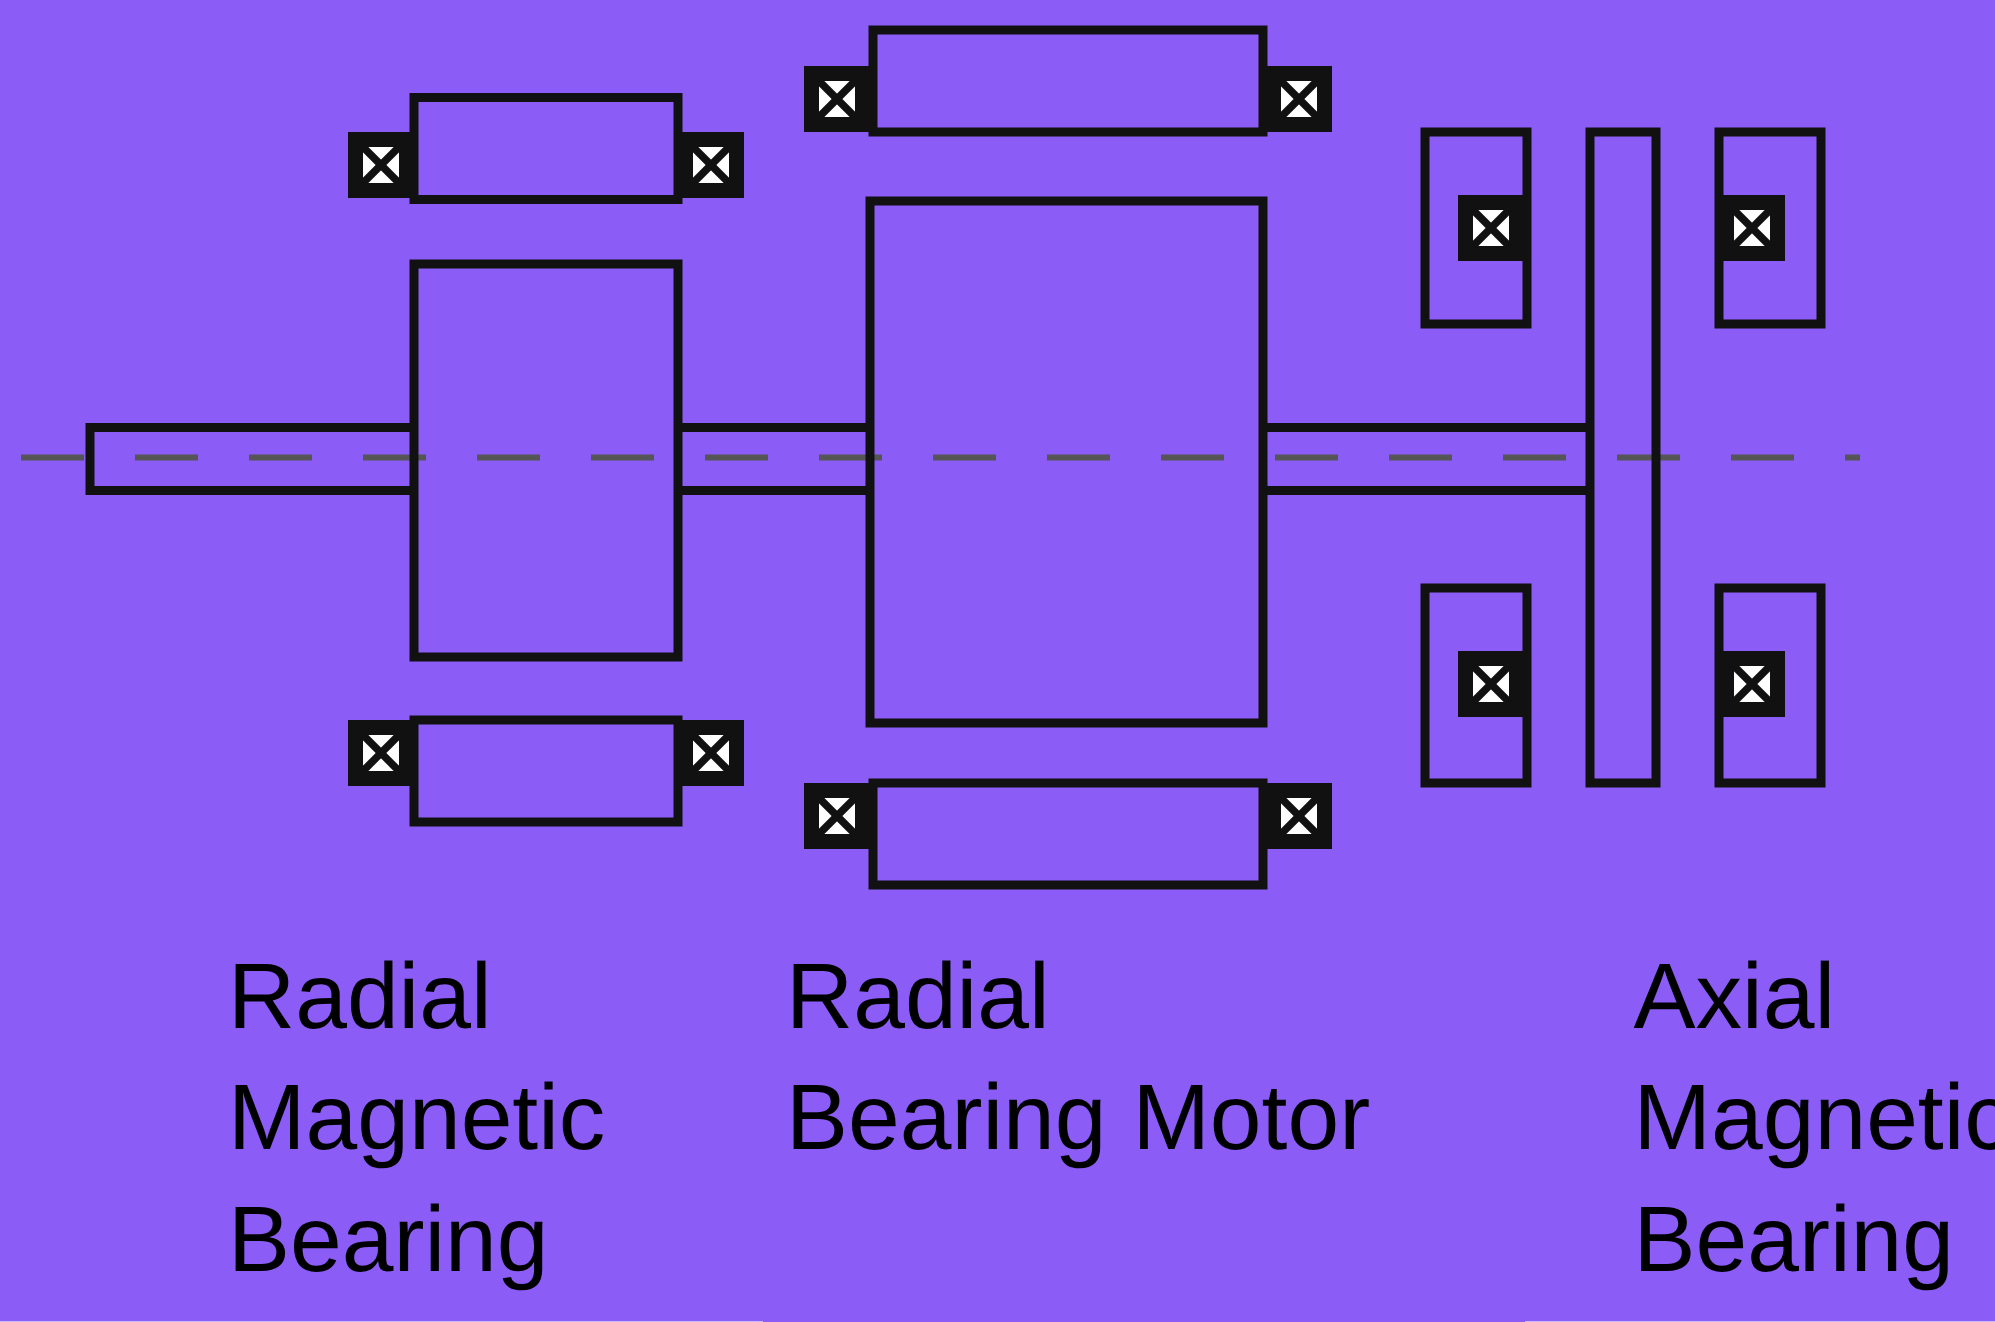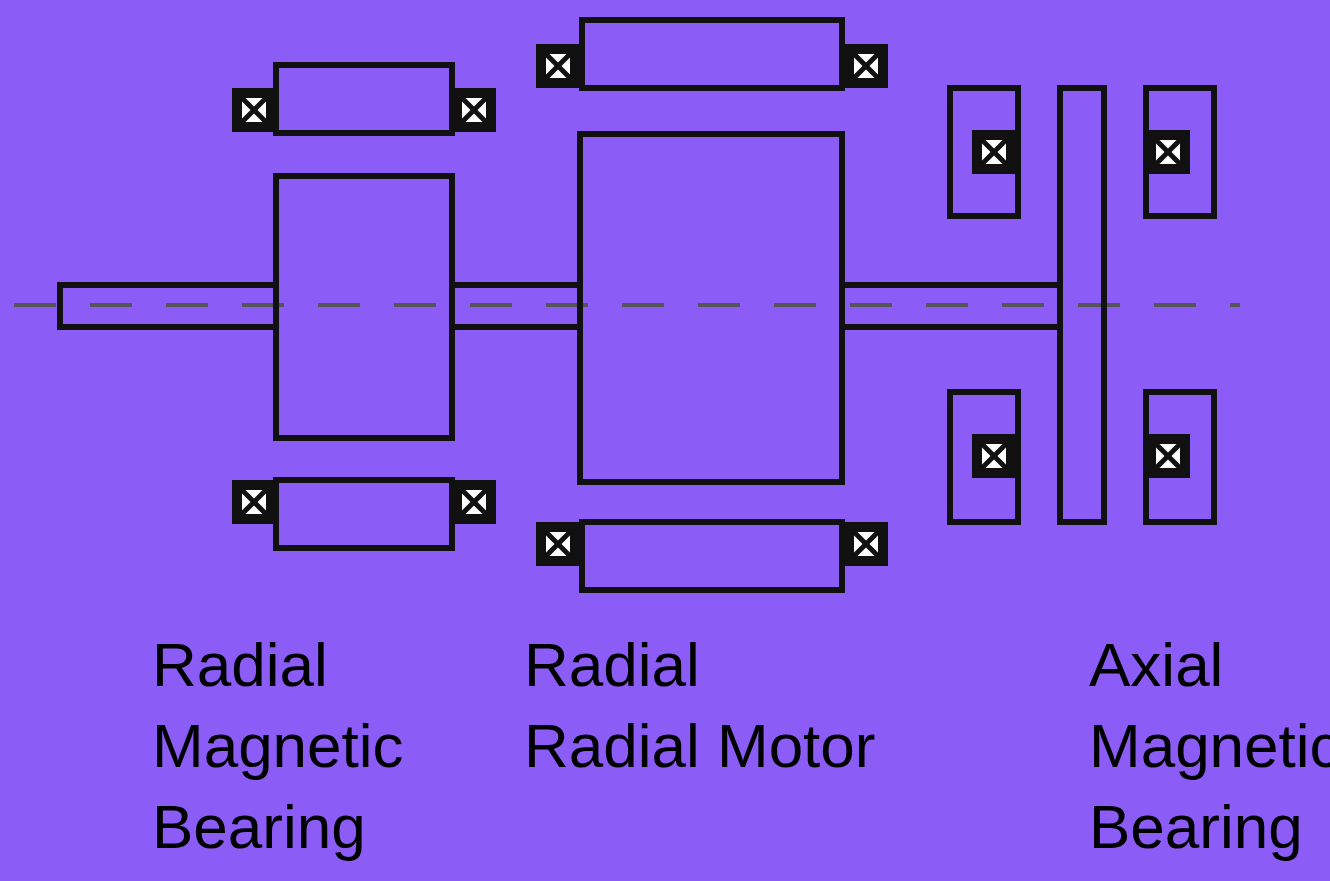--- a/index.html
+++ b/index.html
@@ -88,21 +88,21 @@
   </svg>
 
   <div class="label" style="left:152px; top:624px;">
     <div>Radial</div>
     <div>Magnetic</div>
     <div>Bearing</div>
   </div>
 
   <div class="label" style="left:524px; top:624px;">
     <div>Radial</div>
-    <div>Radial Motor</div>
+    <div>Bearing Motor</div>
   </div>
 
   <div class="label" style="left:1089px; top:624px;">
     <div>Axial</div>
     <div>Magnetic</div>
     <div>Bearing</div>
   </div>
 </div>
 
 </body></html>

